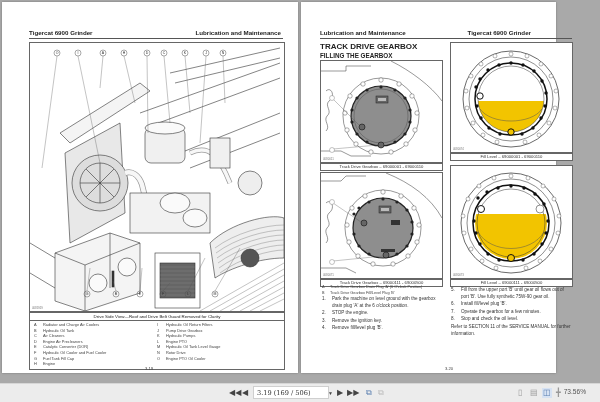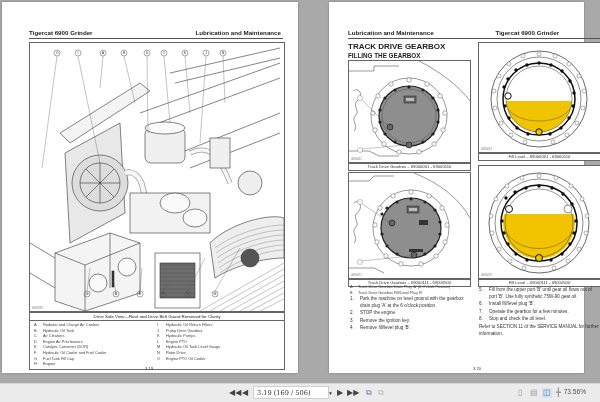--- a/index.html
+++ b/index.html
@@ -1,19 +1,19 @@
 <!DOCTYPE html>
 <html><head>
 <meta charset="utf-8">
 <style>
   html,body{margin:0;padding:0;}
   body{width:600px;height:402px;background:#a9a9a9;position:relative;overflow:hidden;font-family:"Liberation Sans",sans-serif;}
   .page{position:absolute;top:2px;background:#fff;height:371px;box-shadow:0 0 2px #777;}
   .page.left{left:2px;width:296px;}
-  .page.right{left:301px;width:255px;margin-left:28px;}
+  .page.right{left:301px;width:255px;}
   .hdr{position:absolute;top:27px;font-size:6.2px;font-weight:bold;color:#222;}
   .hrule{position:absolute;top:36px;height:0;border-top:0.8px solid #555;}
   .figbox{position:absolute;border:0.8px solid #666;background:#fff;overflow:hidden;}
   .caption{position:absolute;border:0.8px solid #666;font-size:4.2px;color:#333;text-align:center;line-height:6px;background:#fff;}
   .legend{position:absolute;border:0.8px solid #666;background:#fff;}
   .legend .ltitle{border-bottom:0.8px solid #666;font-size:4.4px;text-align:center;color:#222;height:7px;line-height:7px;}
   .legend .cols{display:flex;padding:1px 4px;}
   .legend .col{flex:1;}
   .legend .li{font-size:3.9px;color:#444;line-height:5.6px;white-space:nowrap;}
   .legend .li span.k{display:inline-block;width:9px;}

